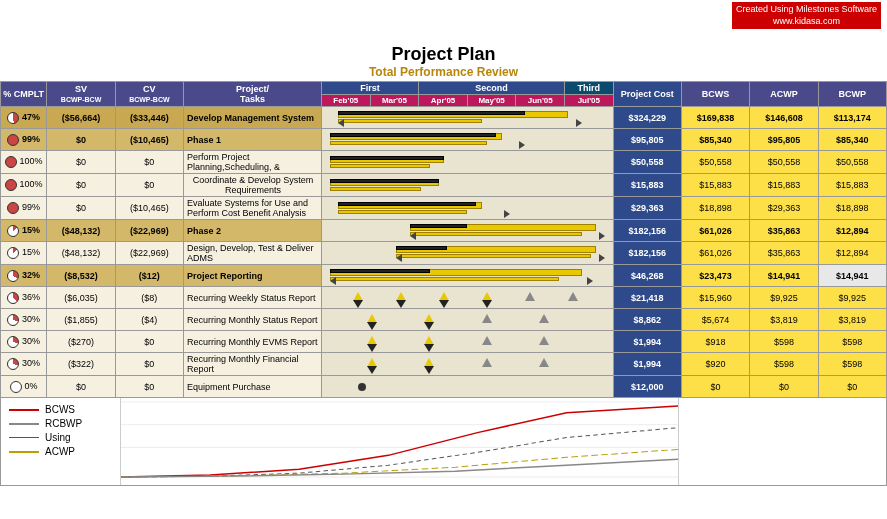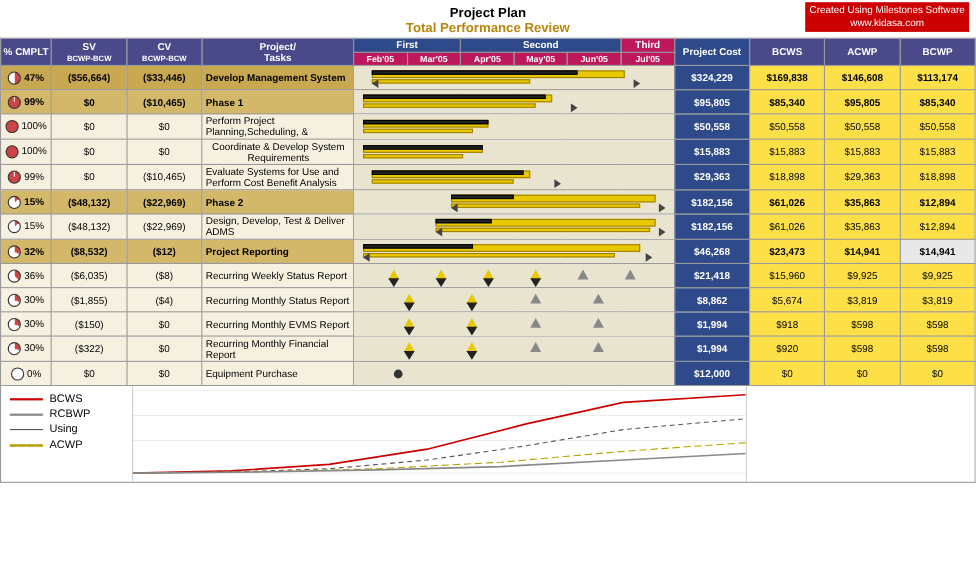--- a/index.html
+++ b/index.html
@@ -10,23 +10,24 @@
       align-items: center;
       justify-content: center;
       background: #fff;
       padding: 4px 0 2px 0;
       position: relative;
     }
     .header-title {
       text-align: center;
     }
     .header-title h1 {
-      font-size: 12px;
+      font-size: 18px;
       font-weight: bold;
       color: #000;
+      margin-top: 40px;
     }
     .header-title h2 {
       font-size: 12px;
       font-weight: bold;
       color: #b8860b;
     }
     .header-badge {
       position: absolute;
       right: 6px;
       top: 2px;
@@ -61,21 +62,21 @@
       background: #2e4a8a;
       color: #fff;
       font-weight: bold;
     }
     .col-header-gantt-second {
       background: #2e4a8a;
       color: #fff;
       font-weight: bold;
     }
     .col-header-gantt-third {
-      background: #be185d;
+      background: #0c4a6e;
       color: #fff;
       font-weight: bold;
     }
     .col-header-gantt-month {
       background: #be185d;
       color: #fff;
       font-size: 8px;
     }
     .col-project-cost {
       background: #2e4a8a;
@@ -413,21 +414,21 @@
       <td class="cell-metric">$5,674</td>
       <td class="cell-metric">$3,819</td>
       <td class="cell-metric">$3,819</td>
     </tr>
 
     <tr class="row-task">
       <td>
         <span style="display:inline-block;width:12px;height:12px;border-radius:50%;background:conic-gradient(#c44 0deg 108deg,#fff 108deg 360deg);border:1.5px solid #333;vertical-align:middle;"></span>
         30%
       </td>
-      <td>($150)</td>
+      <td>($270)</td>
       <td>$0</td>
       <td style="text-align:left;padding-left:3px;">Recurring Monthly EVMS Report</td>
       <td class="gantt-cell" colspan="6">
         <div style="position:relative;height:18px;width:100%;">
           <div style="position:absolute;top:3px;left:15%;width:0;height:0;border-left:5px solid transparent;border-right:5px solid transparent;border-bottom:9px solid #e8c800;"></div>
           <div style="position:absolute;top:3px;left:35%;width:0;height:0;border-left:5px solid transparent;border-right:5px solid transparent;border-bottom:9px solid #e8c800;"></div>
           <div style="position:absolute;top:3px;left:55%;width:0;height:0;border-left:5px solid transparent;border-right:5px solid transparent;border-bottom:9px solid #888;"></div>
           <div style="position:absolute;top:3px;left:75%;width:0;height:0;border-left:5px solid transparent;border-right:5px solid transparent;border-bottom:9px solid #888;"></div>
           <div style="position:absolute;top:11px;left:15%;width:0;height:0;border-left:5px solid transparent;border-right:5px solid transparent;border-top:8px solid #222;"></div>
           <div style="position:absolute;top:11px;left:35%;width:0;height:0;border-left:5px solid transparent;border-right:5px solid transparent;border-top:8px solid #222;"></div>

